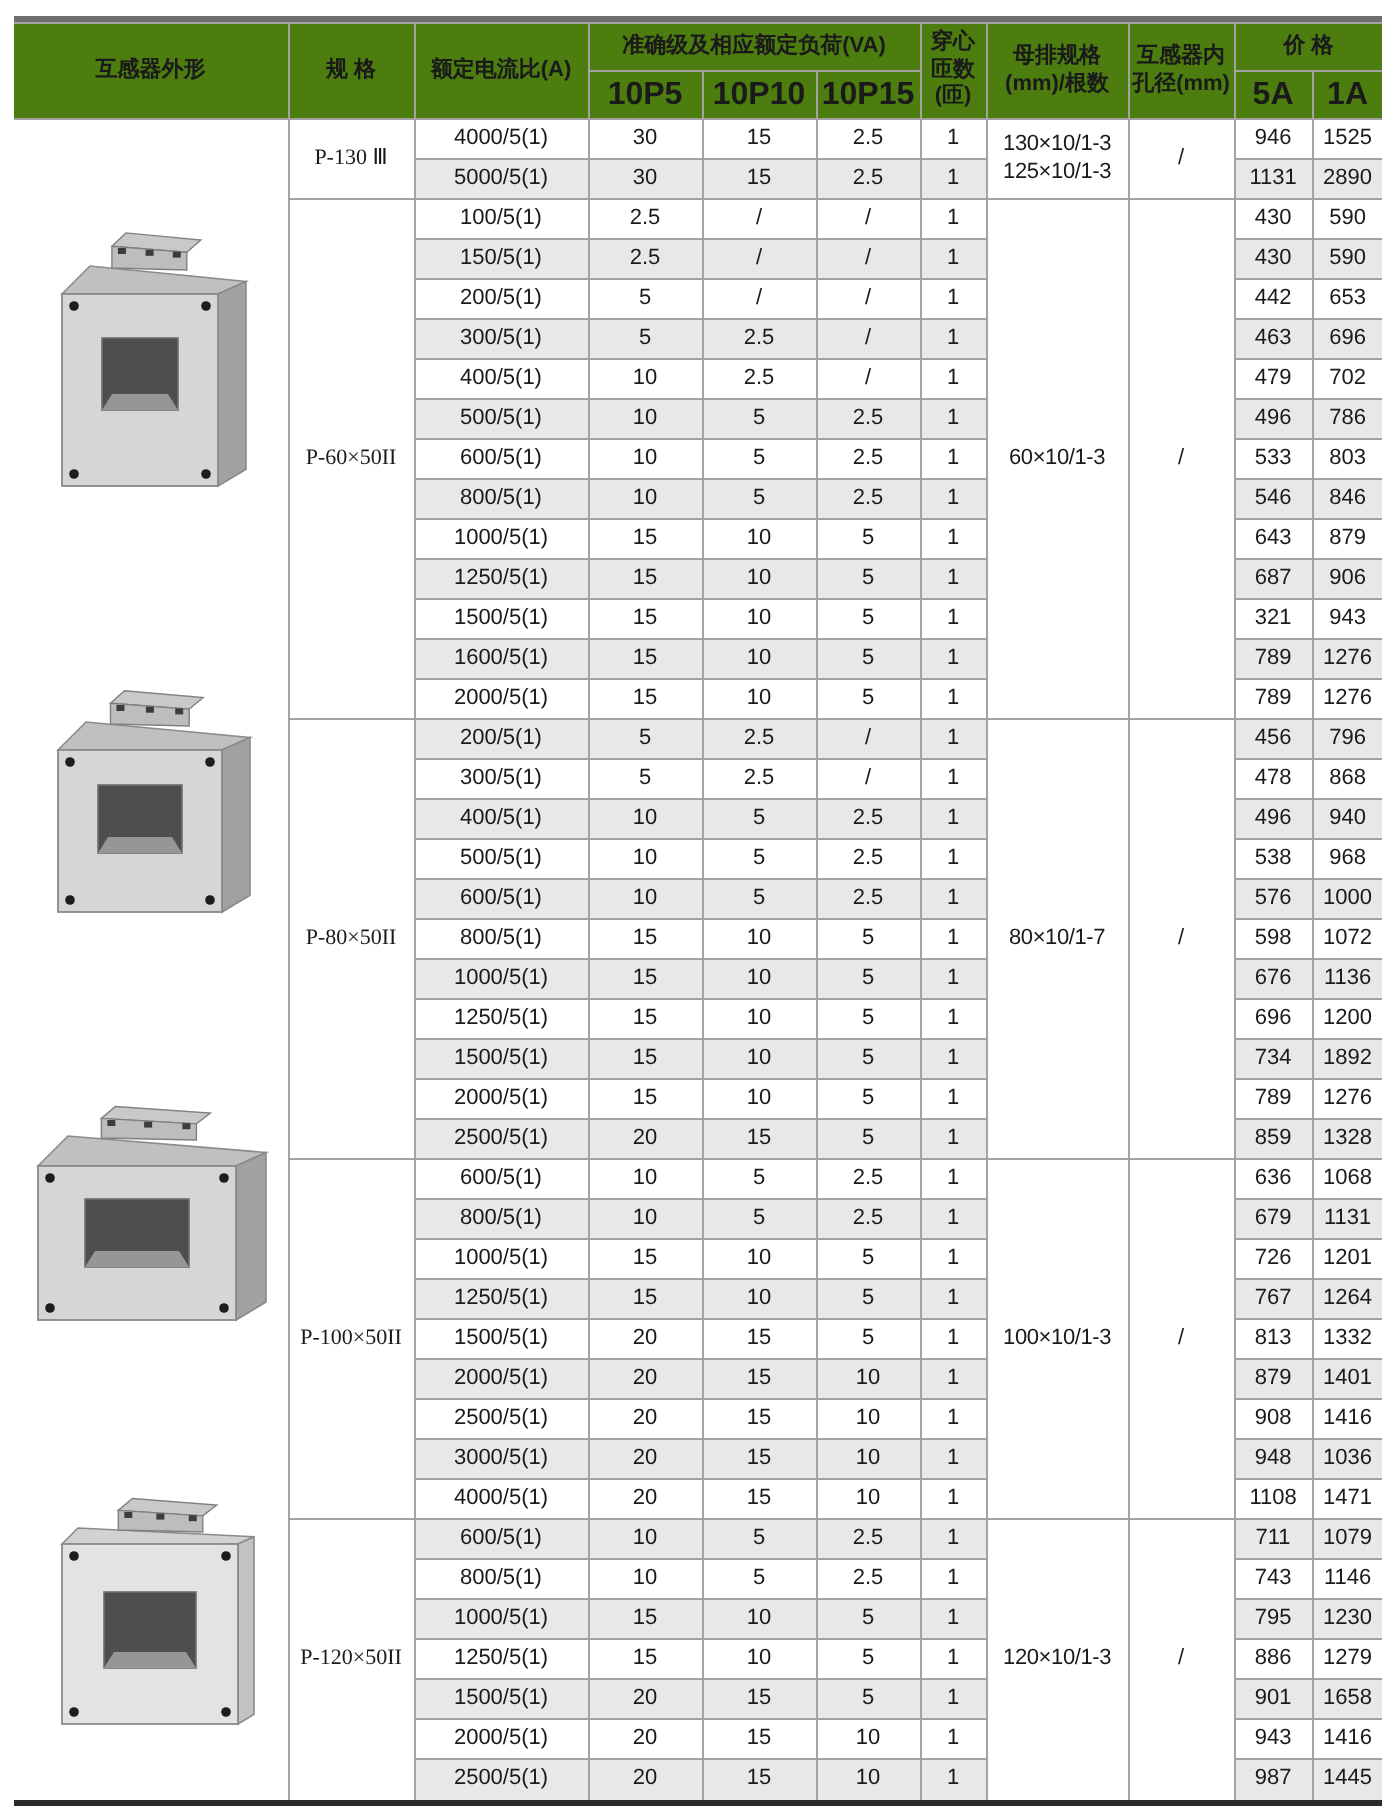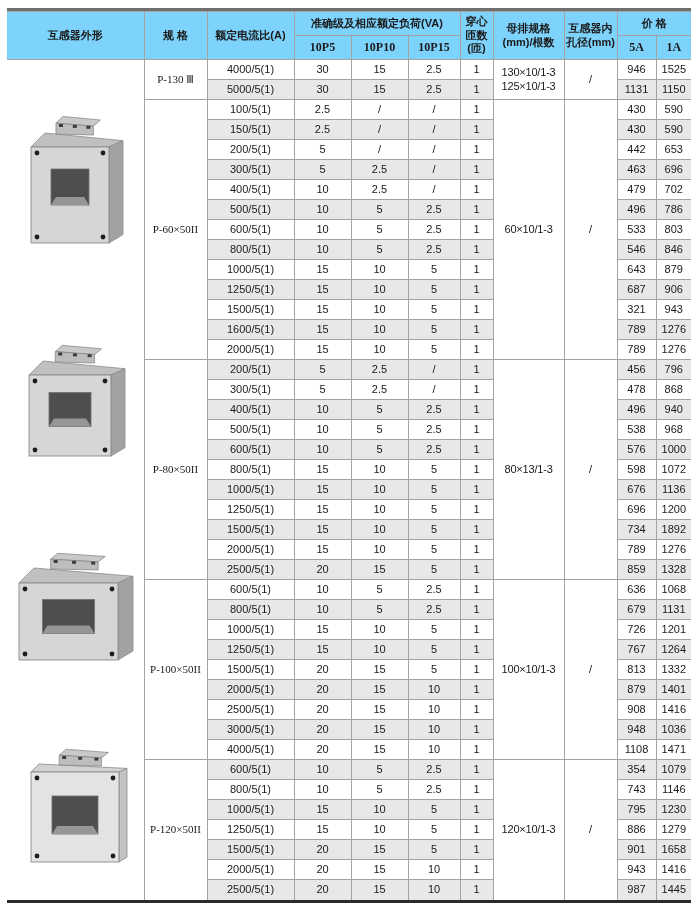--- a/index.html
+++ b/index.html
@@ -3,22 +3,22 @@
 <meta charset="utf-8">
 <style>
   html,body{margin:0;padding:0;background:#ffffff;}
   body{font-family:"Liberation Sans","DejaVu Sans",sans-serif;color:#1a1a1a;}
   .page{width:698px;height:907px;box-sizing:border-box;padding:8px 7px 6px 7px;background:#fff;}
   .rule-top{height:3px;background:#6f6f6f;}
   .rule-bottom{height:3px;background:#2b2b2b;}
   table.ct{border-collapse:collapse;table-layout:fixed;width:684px;}
   table.ct th,table.ct td{border:1px solid #a3a3a3;padding:0 1px;text-align:center;vertical-align:middle;
     font-size:11px;line-height:1.25;overflow:hidden;}
-  thead th{background:#7dd3fc;font-weight:bold;font-size:12px;border-top:none;margin-top:22px;}
-  thead tr.sub th{height:23px;font-size:12px;font-family:Liberation Serif, serif;}
+  thead th{background:#4d7c0f;font-weight:bold;font-size:12px;border-top:none;margin-top:22px;}
+  thead tr.sub th{height:23px;font-size:16px;}
   thead tr.main th{height:23px;}
   .pre{white-space:pre-line;}
   tbody tr{height:20px;}
   tbody tr.stripe td{background:#e8e8e8;}
   tbody td.merged{background:#ffffff !important;}
   td.spec{font-size:11px;font-family:Liberation Serif, serif;}
   td.busbar{font-size:10.5px;letter-spacing:-0.2px;margin-left:40px;}
   .edge-l{border-left:none !important;}
   .edge-r{border-right:none !important;}
   tr.last td{border-bottom:none;}
@@ -158,21 +158,21 @@
           <td>946</td>
           <td class="edge-r">1525</td>
         </tr>
         <tr class="stripe">
           <td>5000/5(1)</td>
           <td>30</td>
           <td>15</td>
           <td>2.5</td>
           <td>1</td>
           <td>1131</td>
-          <td class="edge-r">1150</td>
+          <td class="edge-r">2890</td>
         </tr>
         <tr>
           <td class="spec merged" rowspan="13">P-60×50II</td>
           <td>100/5(1)</td>
           <td>2.5</td>
           <td>/</td>
           <td>/</td>
           <td>1</td>
           <td class="busbar merged pre" rowspan="13">60×10/1-3</td>
           <td class="merged" rowspan="13">/</td>
@@ -287,21 +287,21 @@
           <td>789</td>
           <td class="edge-r">1276</td>
         </tr>
         <tr class="stripe">
           <td class="spec merged" rowspan="11">P-80×50II</td>
           <td>200/5(1)</td>
           <td>5</td>
           <td>2.5</td>
           <td>/</td>
           <td>1</td>
-          <td class="busbar merged pre" rowspan="11">80×13/1-3</td>
+          <td class="busbar merged pre" rowspan="11">80×10/1-7</td>
           <td class="merged" rowspan="11">/</td>
           <td>456</td>
           <td class="edge-r">796</td>
         </tr>
         <tr>
           <td>300/5(1)</td>
           <td>5</td>
           <td>2.5</td>
           <td>/</td>
           <td>1</td>
@@ -475,21 +475,21 @@
         </tr>
         <tr class="stripe">
           <td class="spec merged bnone" rowspan="7">P-120×50II</td>
           <td>600/5(1)</td>
           <td>10</td>
           <td>5</td>
           <td>2.5</td>
           <td>1</td>
           <td class="busbar merged pre bnone" rowspan="7">120×10/1-3</td>
           <td class="merged bnone" rowspan="7">/</td>
-          <td>354</td>
+          <td>711</td>
           <td class="edge-r">1079</td>
         </tr>
         <tr>
           <td>800/5(1)</td>
           <td>10</td>
           <td>5</td>
           <td>2.5</td>
           <td>1</td>
           <td>743</td>
           <td class="edge-r">1146</td>

